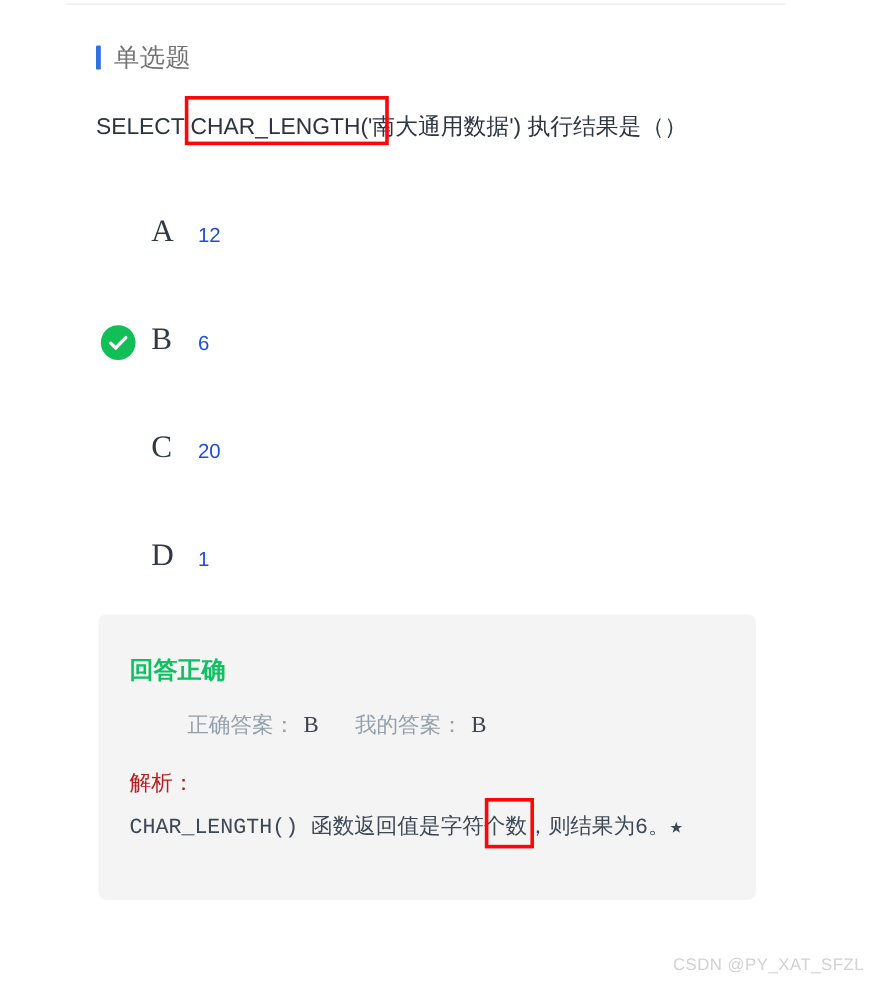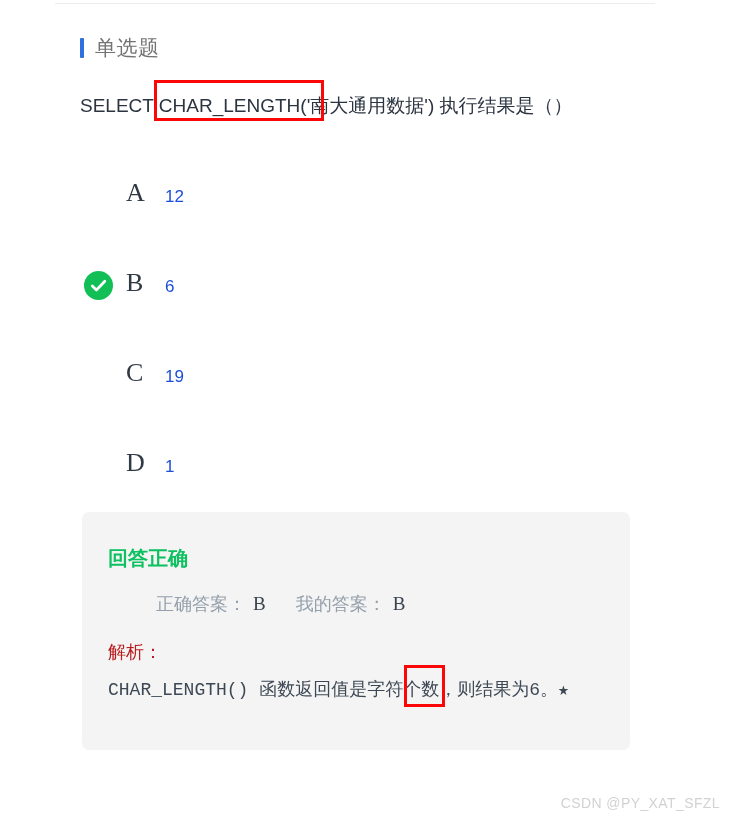--- a/index.html
+++ b/index.html
@@ -234,21 +234,21 @@
           </svg>
         </span>
       </div>
       <div class="option-letter">B</div>
       <div class="option-value">6</div>
     </div>
 
     <div class="option-row">
       <div class="option-mark"></div>
       <div class="option-letter">C</div>
-      <div class="option-value">19</div>
+      <div class="option-value">20</div>
     </div>
 
     <div class="option-row">
       <div class="option-mark"></div>
       <div class="option-letter">D</div>
       <div class="option-value">1</div>
     </div>
 
   </div>
 

